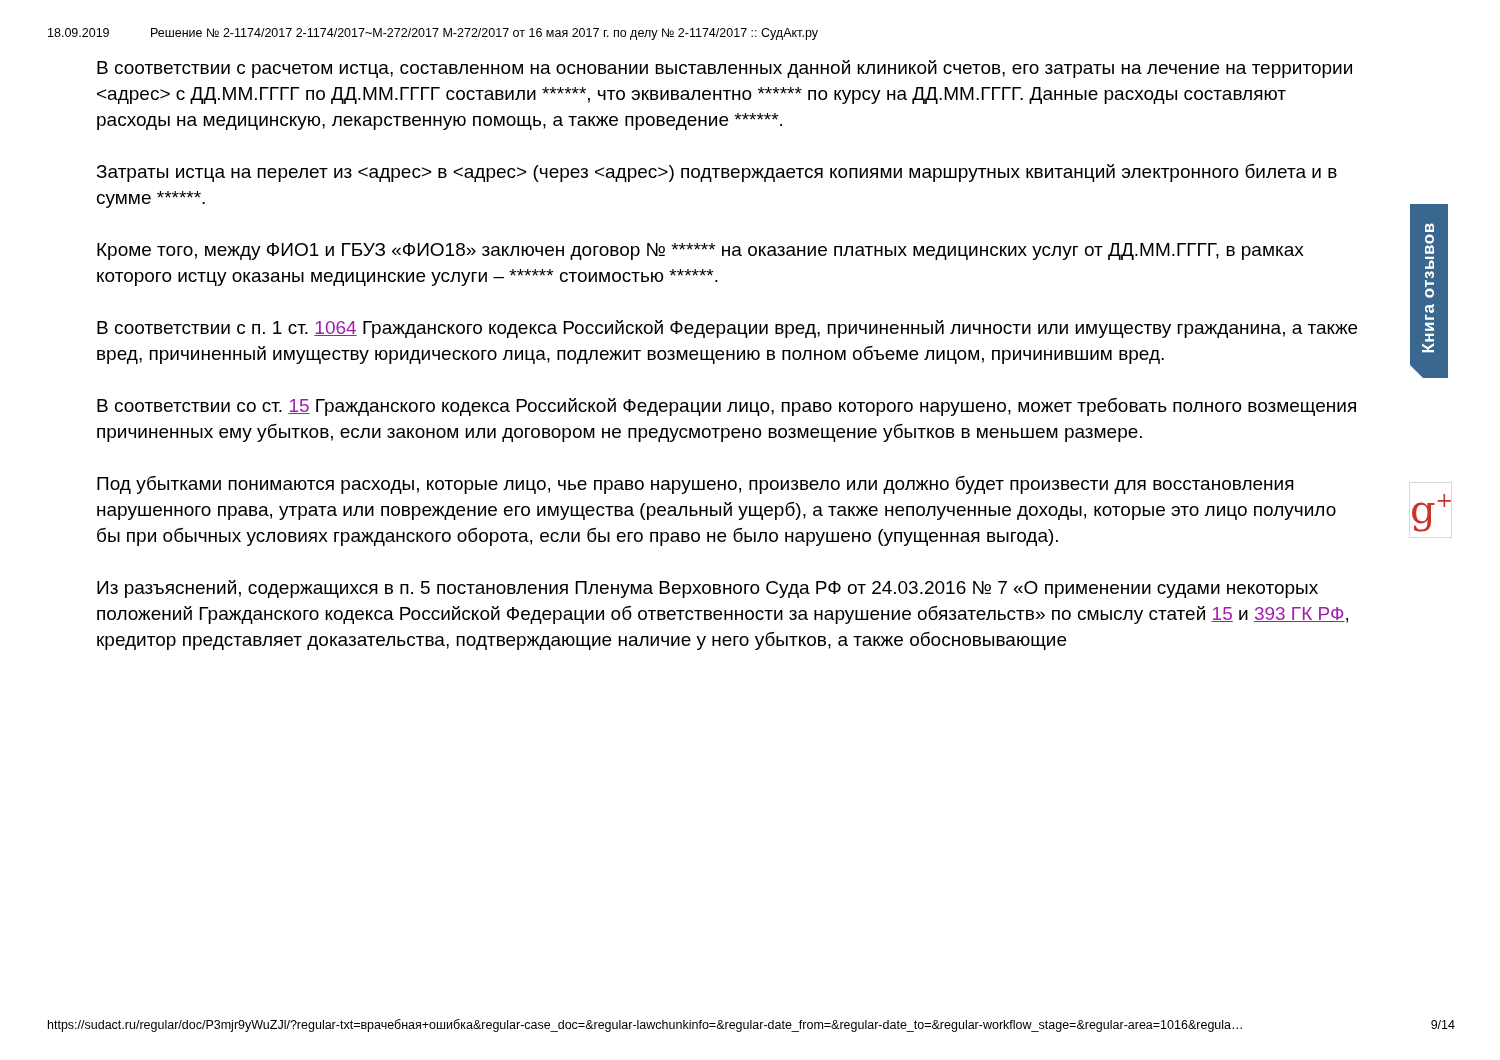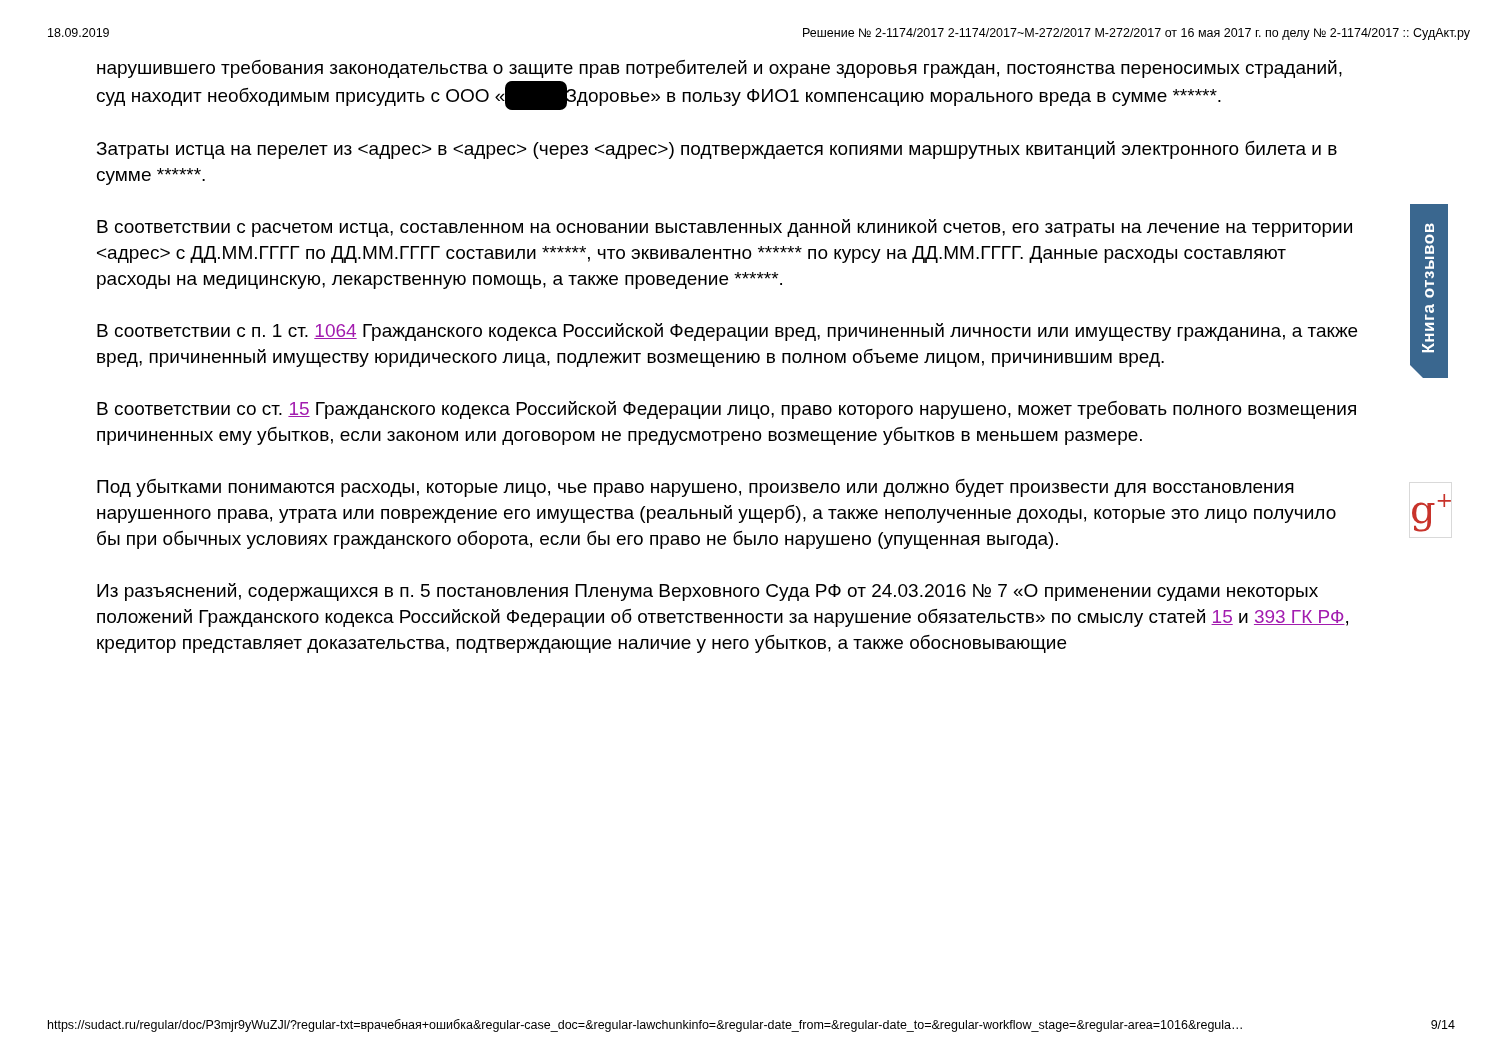--- a/index.html
+++ b/index.html
@@ -13,21 +13,21 @@
     overflow: hidden;
   }
 
   
   .header-date {
     position: absolute; top: 26px; left: 47px;
     font-size: 12.5px; white-space: nowrap;
   }
   .header-title {
     position: absolute; top: 26px; left: 150px; right: 30px;
-    text-align: right; font-size: 12.5px; white-space: nowrap;
+    text-align: left; font-size: 12.5px; white-space: nowrap;
     overflow: hidden;
   }
 
   
   .doc {
     position: absolute; top: 55px; left: 96px; width: 1270px;
     font-size: 19px; line-height: 26px;
   }
   .doc p { margin: 0 0 26px 0; }
   .lnk { color: #a21caf; text-decoration: underline; cursor: pointer; }
@@ -81,23 +81,23 @@
     font-size: 12.5px; white-space: nowrap;
   }
 </style>
 </head>
 <body>
 
 <div class="header-date">18.09.2019</div>
 <div class="header-title">Решение № 2-1174/2017 2-1174/2017~М-272/2017 М-272/2017 от 16 мая 2017 г. по делу № 2-1174/2017 :: СудАкт.ру</div>
 
 <div class="doc">
-    <p>нарушившего требования законодательства о защите прав потребителей и охране здоровья граждан, постоянства переносимых страданий, суд находит необходимым присудить с ООО «<span class="redact"></span>Здоровье» в пользу ФИО1 компенсацию морального вреда в сумме ******.</p>
+    <p>В соответствии с расчетом истца, составленном на основании выставленных данной клиникой счетов, его затраты на лечение на территории &lt;адрес&gt; с ДД.ММ.ГГГГ по ДД.ММ.ГГГГ составили ******, что эквивалентно ****** по курсу на ДД.ММ.ГГГГ. Данные расходы составляют расходы на медицинскую, лекарственную помощь, а также проведение ******.</p>
     <p>Затраты истца на перелет из &lt;адрес&gt; в &lt;адрес&gt; (через &lt;адрес&gt;) подтверждается копиями маршрутных квитанций электронного билета и в сумме ******.</p>
-    <p>В соответствии с расчетом истца, составленном на основании выставленных данной клиникой счетов, его затраты на лечение на территории &lt;адрес&gt; с ДД.ММ.ГГГГ по ДД.ММ.ГГГГ составили ******, что эквивалентно ****** по курсу на ДД.ММ.ГГГГ. Данные расходы составляют расходы на медицинскую, лекарственную помощь, а также проведение ******.</p>
+    <p>Кроме того, между ФИО1 и ГБУЗ «ФИО18» заключен договор № ****** на оказание платных медицинских услуг от ДД.ММ.ГГГГ, в рамках которого истцу оказаны медицинские услуги – ****** стоимостью ******.</p>
     <p>В соответствии с п. 1 ст. <a class="lnk">1064</a> Гражданского кодекса Российской Федерации вред, причиненный личности или имуществу гражданина, а также вред, причиненный имуществу юридического лица, подлежит возмещению в полном объеме лицом, причинившим вред.</p>
     <p>В соответствии со ст. <a class="lnk">15</a> Гражданского кодекса Российской Федерации лицо, право которого нарушено, может требовать полного возмещения причиненных ему убытков, если законом или договором не предусмотрено возмещение убытков в меньшем размере.</p>
     <p>Под убытками понимаются расходы, которые лицо, чье право нарушено, произвело или должно будет произвести для восстановления нарушенного права, утрата или повреждение его имущества (реальный ущерб), а также неполученные доходы, которые это лицо получило бы при обычных условиях гражданского оборота, если бы его право не было нарушено (упущенная выгода).</p>
     <p>Из разъяснений, содержащихся в п. 5 постановления Пленума Верховного Суда РФ от 24.03.2016 № 7 «О применении судами некоторых положений Гражданского кодекса Российской Федерации об ответственности за нарушение обязательств» по смыслу статей <a class="lnk">15</a> и <a class="lnk">393 ГК РФ</a>, кредитор представляет доказательства, подтверждающие наличие у него убытков, а также обосновывающие</p>
   </div>
 
 <div class="feedback-tab">
   <span class="label">Книга отзывов</span>
 </div>
 

